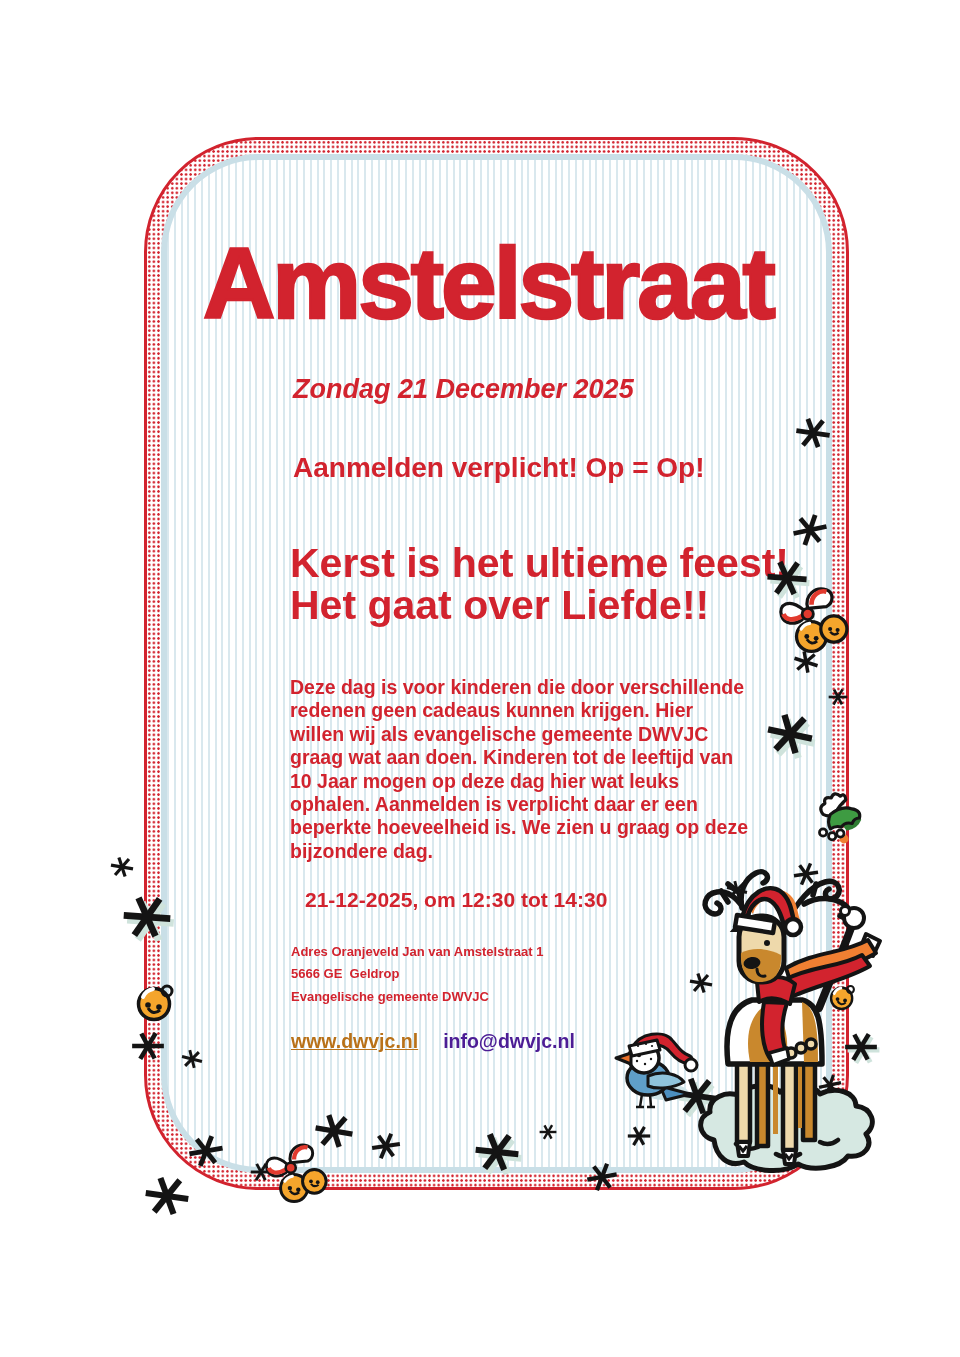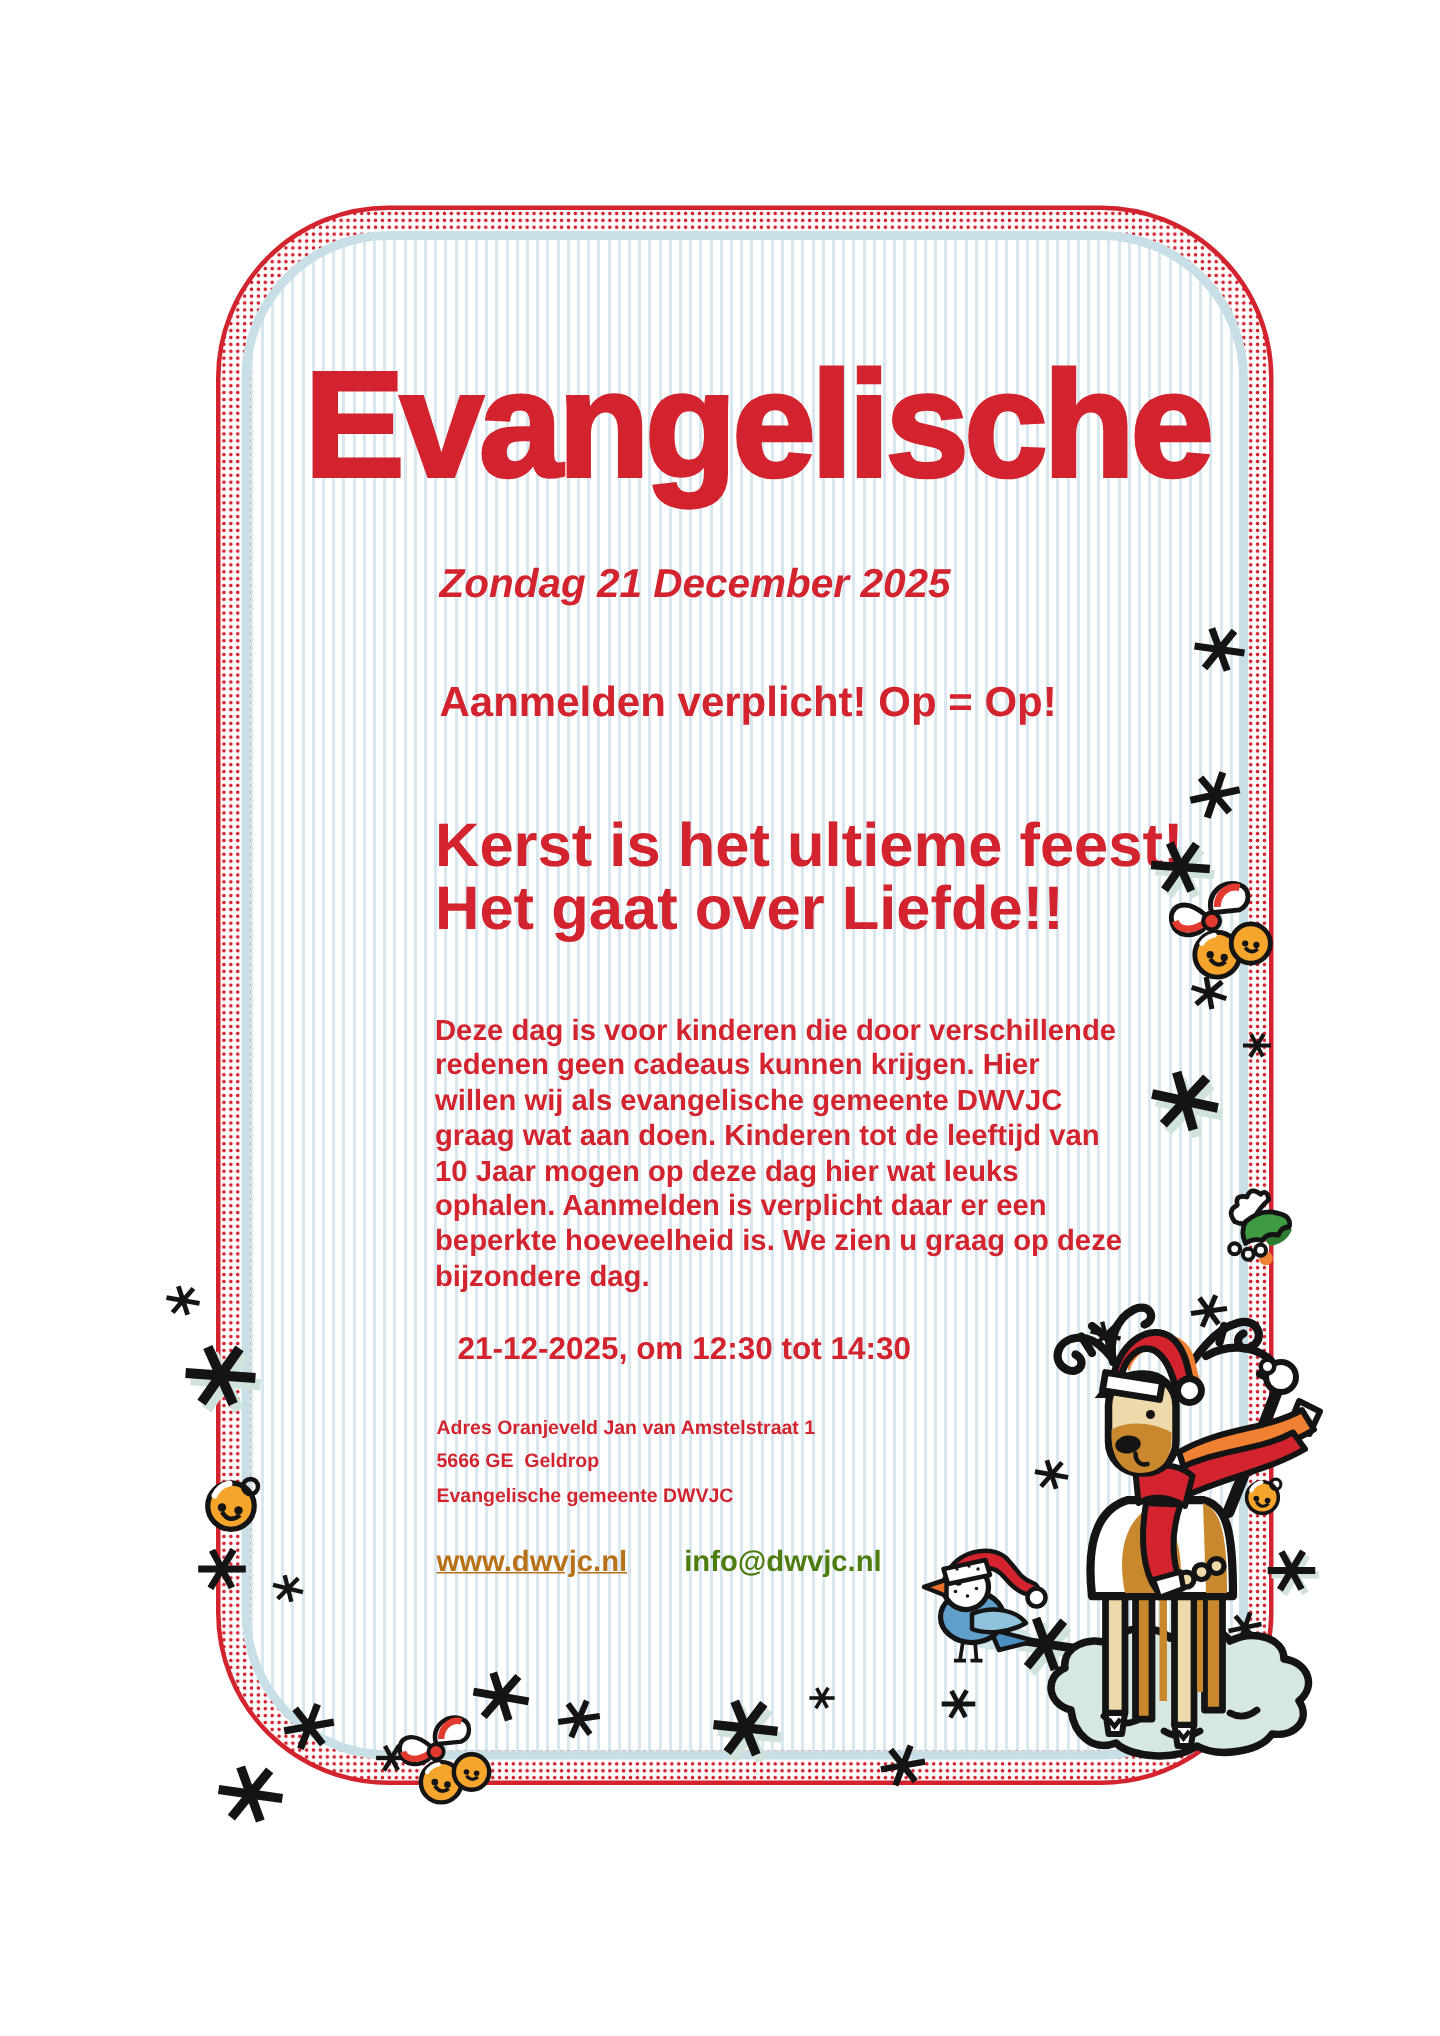--- a/index.html
+++ b/index.html
@@ -25,36 +25,36 @@
     left:203px;top:233px;font-size:100px;letter-spacing:-3px;line-height:1;
     -webkit-text-stroke:2.5px #d2232e;
   }
   .date-line{left:293px;top:374px;font-size:27px;font-style:italic}
   .register-line{left:293px;top:452px;font-size:28px;}
   .headline{left:290px;top:542px;font-size:41px;line-height:42px}
   .body-text{left:290px;top:676px;font-size:19.5px;line-height:23.4px;width:470px}
   .schedule{left:305px;top:888px;font-size:21px}
   .address{left:291px;top:941px;font-size:13px;line-height:22.4px}
   .links-line{left:291px;top:1008px;font-size:19.5px}
-  .website{color:#b97118;text-decoration:underline;cursor:pointer;margin-right:38px}
-  .email{color:#4d7c0f}
+  .website{color:#b97118;text-decoration:underline;cursor:pointer;margin-right:25px}
+  .email{color:#4c1d95}
   
   .deco{position:absolute;overflow:visible;z-index:4}
   #flakes svg{position:absolute;overflow:visible;z-index:3}
 </style>
 </head>
 <body>
 
 <div>
 
   <div class="card">
     <div class="card-inner"></div>
   </div>
 
-  <div class="txt title">Evangelische</div>
+  <div class="txt title">Amstelstraat</div>
   <div class="txt date-line">Zondag 21 December 2025</div>
   <div class="txt register-line">Aanmelden verplicht! Op = Op!</div>
   <div class="txt headline">Kerst is het ultieme feest!
 Het gaat over Liefde!!</div>
   <div class="txt body-text">Deze dag is voor kinderen die door verschillende
 redenen geen cadeaus kunnen krijgen. Hier
 willen wij als evangelische gemeente DWVJC
 graag wat aan doen. Kinderen tot de leeftijd van
 10 Jaar mogen op deze dag hier wat leuks
 ophalen. Aanmelden is verplicht daar er een

